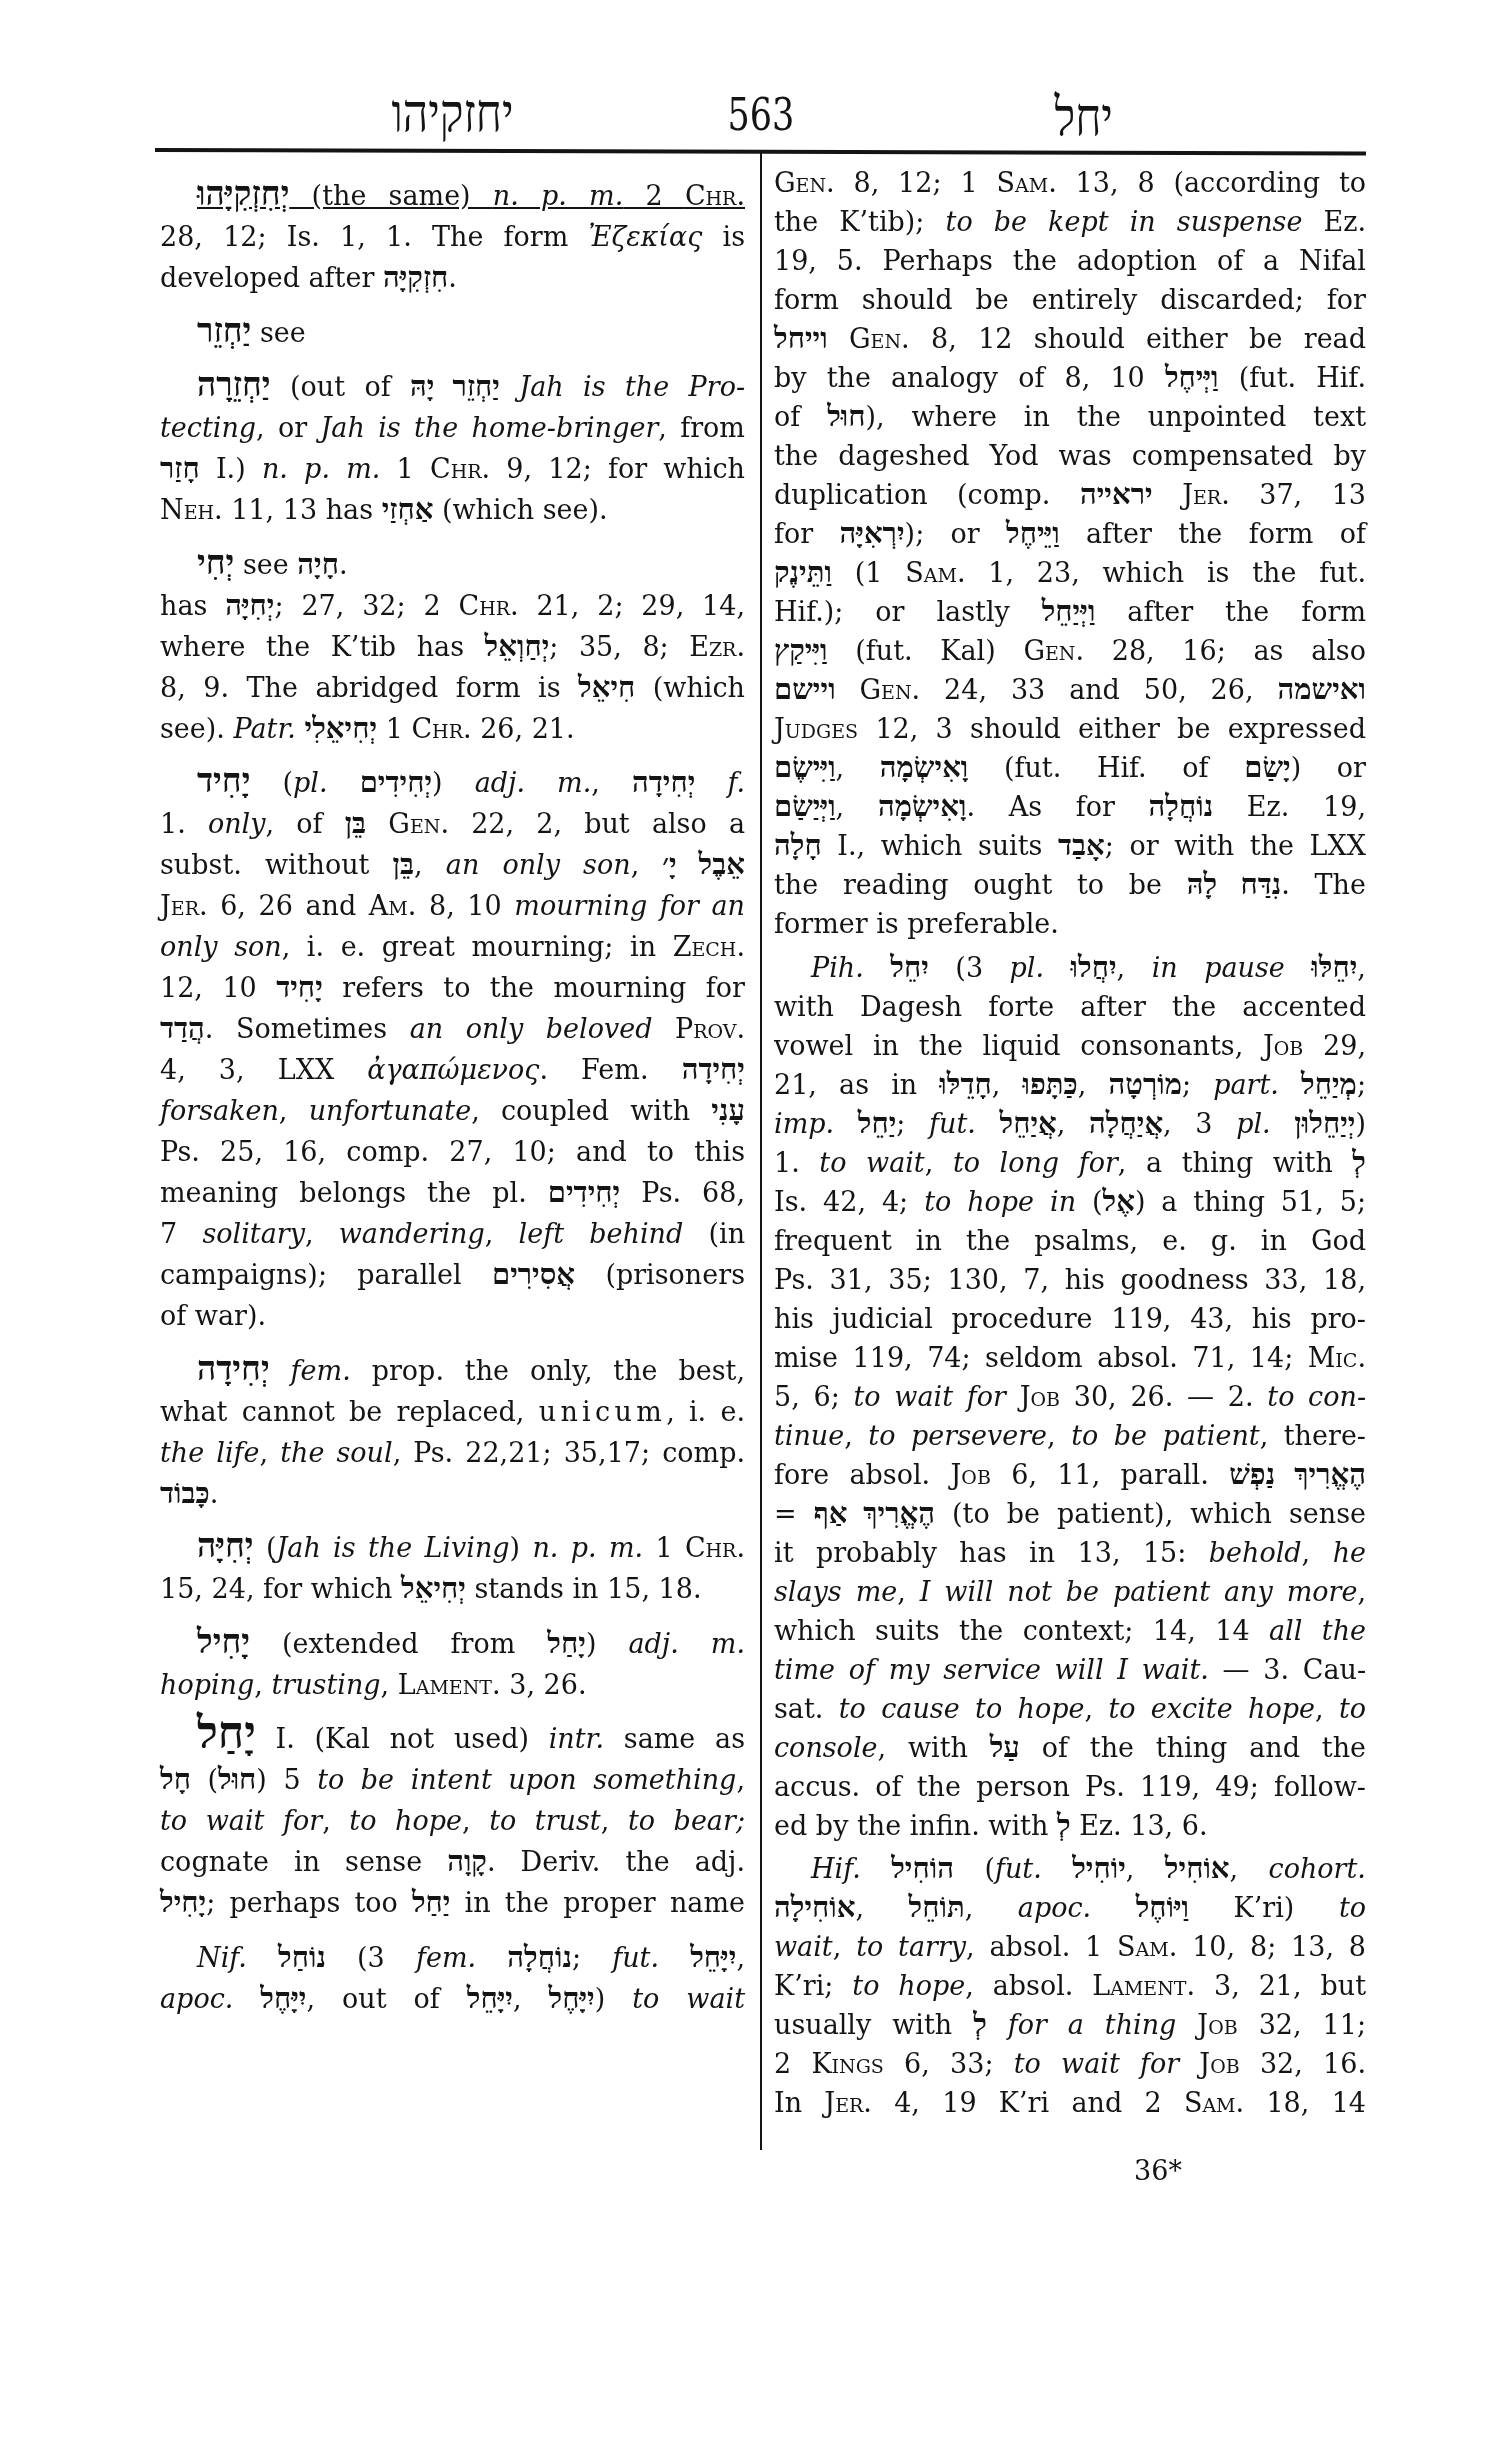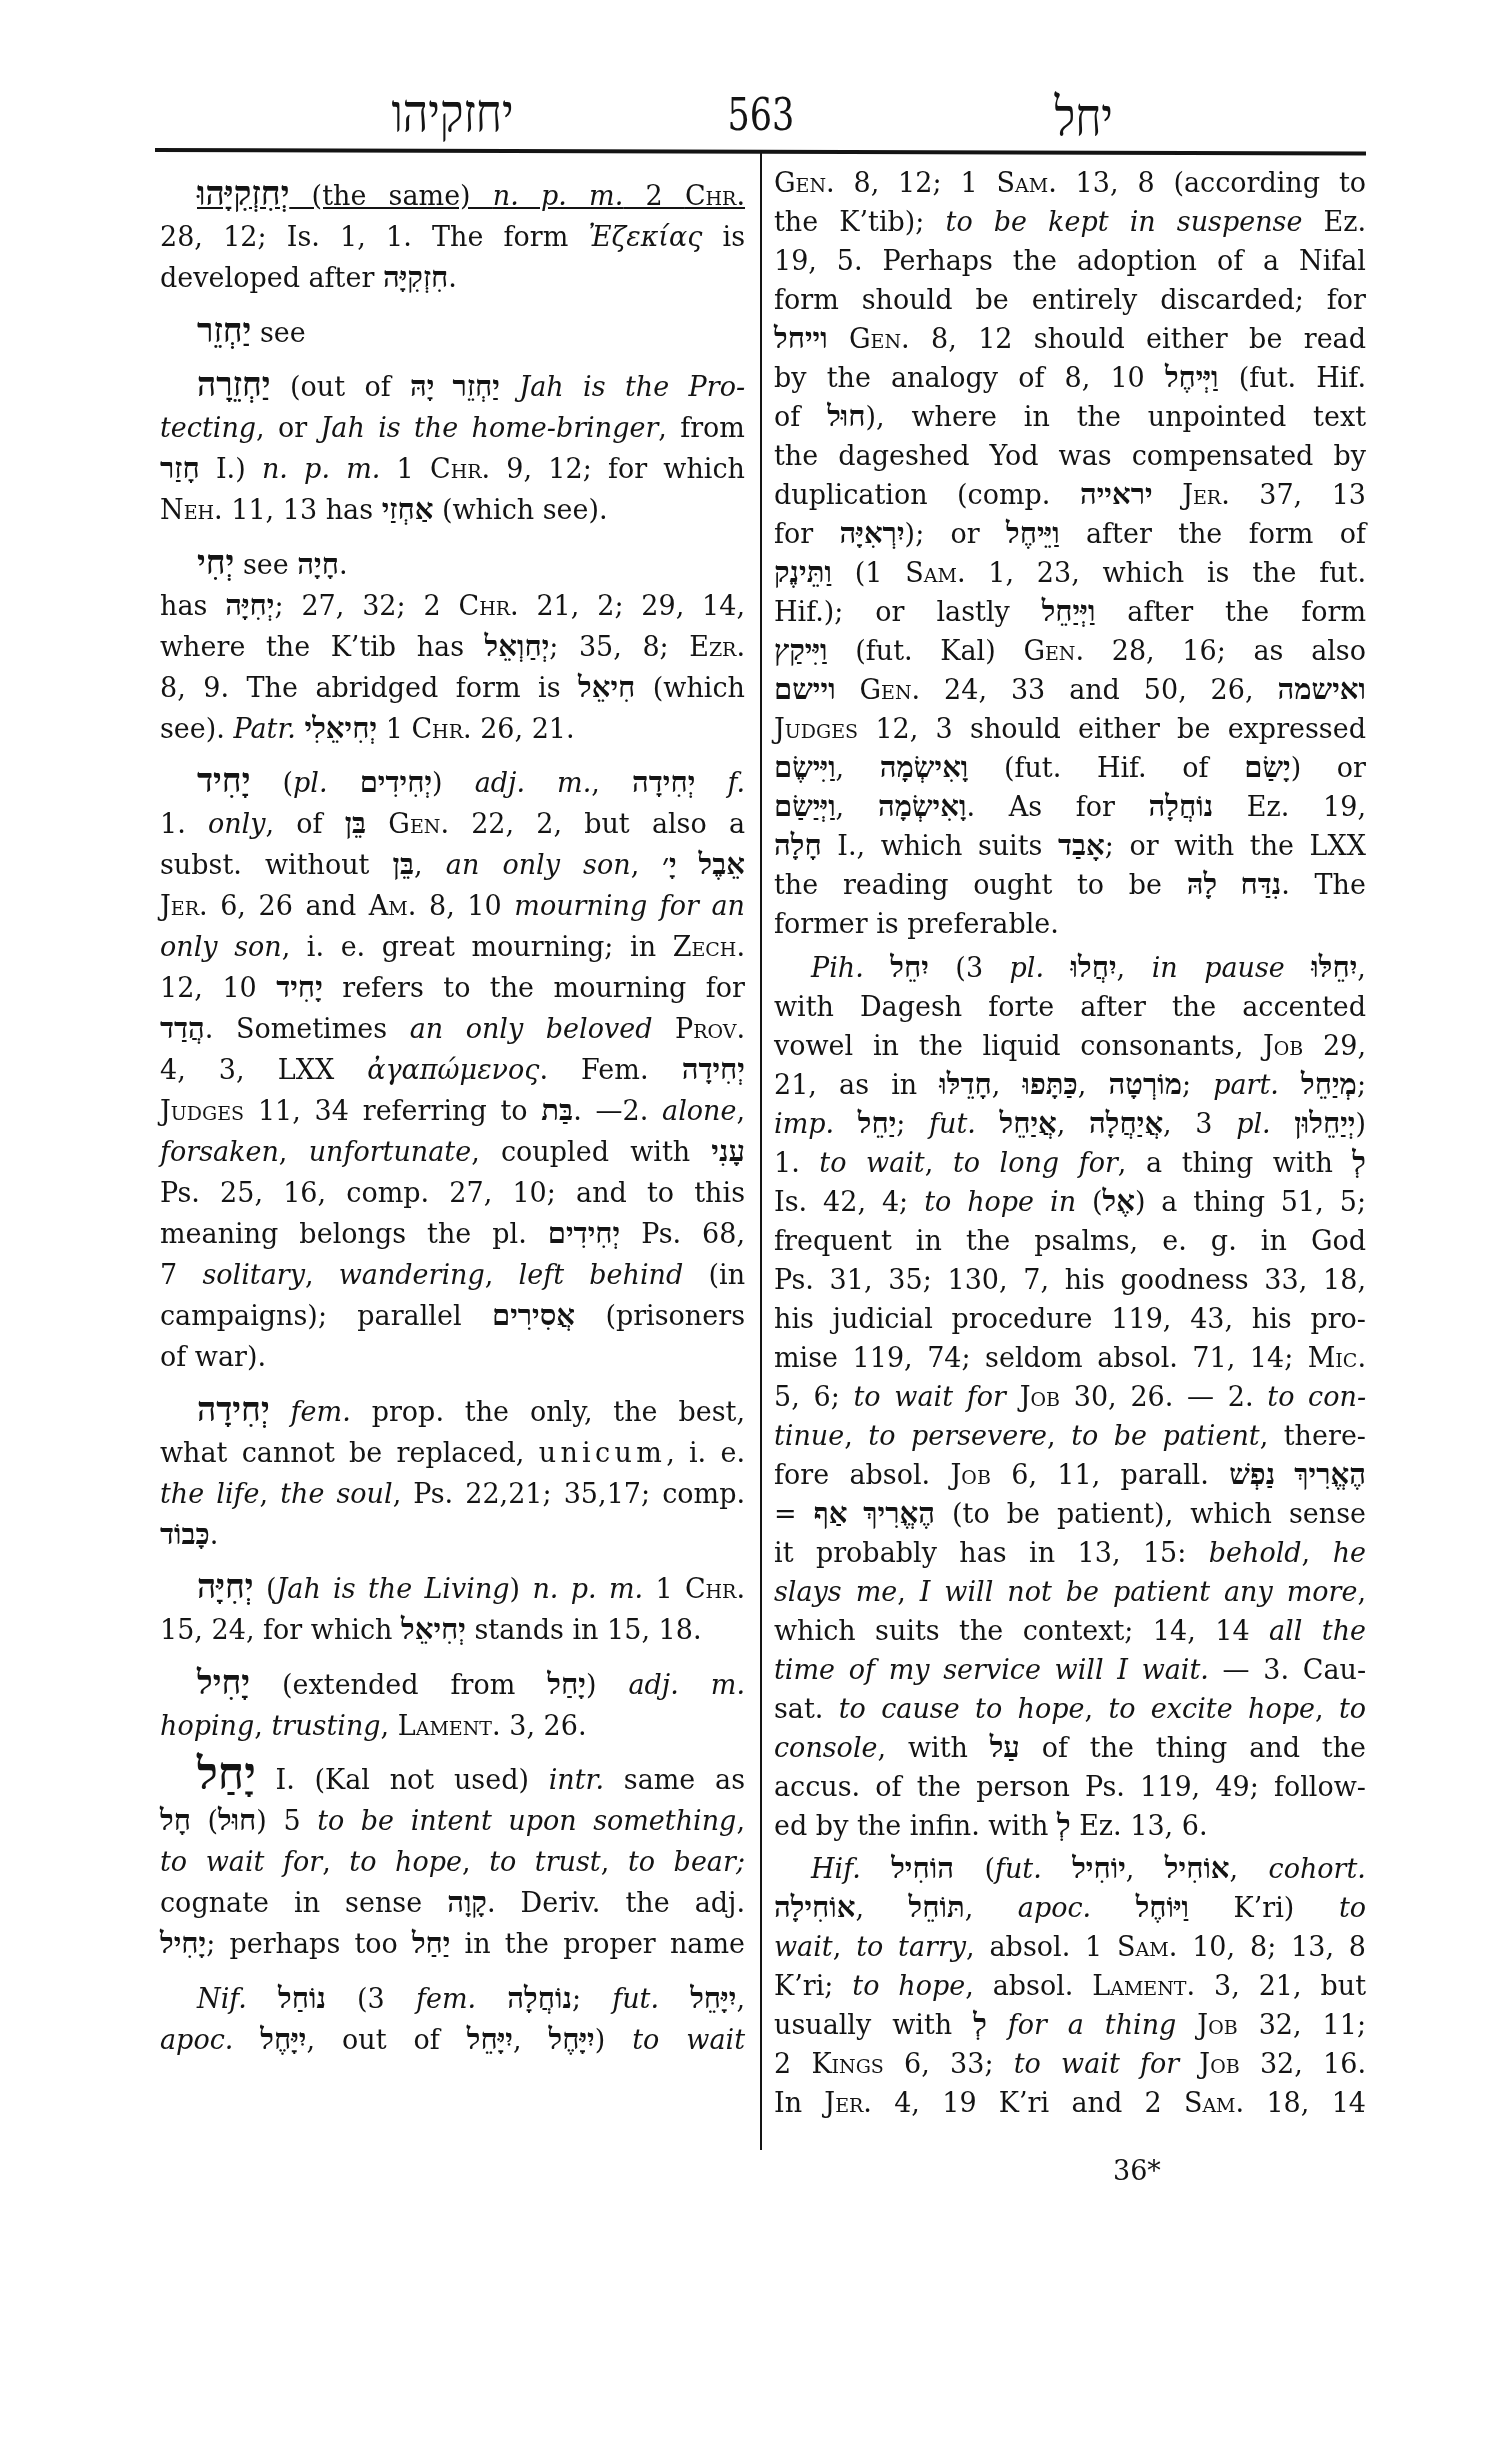--- a/index.html
+++ b/index.html
@@ -41,21 +41,21 @@
   .seg.he, .seg.hw, .seg.hwL {
     font-family: "Liberation Serif", "DejaVu Sans", serif;
     direction: rtl;
     unicode-bidi: isolate;
     line-height: 0;
   }
   .seg.he  { font-size: 1.08em; font-weight: bold; }
   .seg.hw  { font-size: 1.24em; font-weight: bold; }
   .seg.hwL { font-size: 1.65em; font-weight: bold; }
 
-  .signature { position: absolute; left: 1113px; top: 2150px; width: 90px; height: 41px; line-height: 41px; font-size: 27px; }
+  .signature { position: absolute; left: 1113px; top: 2150px; width: 90px; height: 41px; line-height: 41px; text-align: center; font-size: 27px; }
 </style>
 </head>
 <body>
 
 <div class="head-box" style="left:378px; top:78px; width:148px;">
   <span class="head-he" dir="rtl">יחזקיהו</span>
 </div>
 <div class="head-box" style="left:716px; top:79px; width:90px;">
   <span class="head-num">563</span>
 </div>
@@ -81,21 +81,20 @@
     <div class="ln"><span class="seg r">8, 9. The abridged form is </span><span class="seg he" dir="rtl">חִיאֵל</span><span class="seg r"> (which</span></div>
     <div class="ln end"><span class="seg r">see). </span><span class="seg i">Patr.</span><span class="seg r"> </span><span class="seg he" dir="rtl">יְחִיאֵלִי</span><span class="seg r"> 1 </span><span class="seg sc">Chr.</span><span class="seg r"> 26, 21.</span></div>
     <div class="ln start"><span class="seg hw" dir="rtl">יָחִיד</span><span class="seg r"> (</span><span class="seg i">pl.</span><span class="seg r"> </span><span class="seg he" dir="rtl">יְחִידִים</span><span class="seg r">) </span><span class="seg i">adj. m.</span><span class="seg r">, </span><span class="seg he" dir="rtl">יְחִידָה</span><span class="seg r"> </span><span class="seg i">f.</span></div>
     <div class="ln"><span class="seg r">1. </span><span class="seg i">only</span><span class="seg r">, of </span><span class="seg he" dir="rtl">בֵּן</span><span class="seg r"> </span><span class="seg sc">Gen.</span><span class="seg r"> 22, 2, but also a</span></div>
     <div class="ln"><span class="seg r">subst. without </span><span class="seg he" dir="rtl">בֵּן</span><span class="seg r">, </span><span class="seg i">an only son</span><span class="seg r">, </span><span class="seg he" dir="rtl">אֵבֶל יָ׳</span></div>
     <div class="ln"><span class="seg sc">Jer.</span><span class="seg r"> 6, 26 and </span><span class="seg sc">Am.</span><span class="seg r"> 8, 10 </span><span class="seg i">mourning for an</span></div>
     <div class="ln"><span class="seg i">only son</span><span class="seg r">, i. e. great mourning; in </span><span class="seg sc">Zech.</span></div>
     <div class="ln"><span class="seg r">12, 10 </span><span class="seg he" dir="rtl">יָחִיד</span><span class="seg r"> refers to the mourning for</span></div>
     <div class="ln"><span class="seg he" dir="rtl">הֲדַד</span><span class="seg r">. Sometimes </span><span class="seg i">an only beloved</span><span class="seg r"> </span><span class="seg sc">Prov.</span></div>
     <div class="ln"><span class="seg r">4, 3, LXX </span><span class="seg i">ἀγαπώμενος</span><span class="seg r">. Fem. </span><span class="seg he" dir="rtl">יְחִידָה</span></div>
-    <div class="ln"><span class="seg sc">Judges</span><span class="seg r"> 11, 34 referring to </span><span class="seg he" dir="rtl">בַּת</span><span class="seg r">. —2. </span><span class="seg i">alone</span><span class="seg r">,</span></div>
     <div class="ln"><span class="seg i">forsaken</span><span class="seg r">, </span><span class="seg i">unfortunate</span><span class="seg r">, coupled with </span><span class="seg he" dir="rtl">עָנִי</span></div>
     <div class="ln"><span class="seg r">Ps. 25, 16, comp. 27, 10; and to this</span></div>
     <div class="ln"><span class="seg r">meaning belongs the pl. </span><span class="seg he" dir="rtl">יְחִידִים</span><span class="seg r"> Ps. 68,</span></div>
     <div class="ln"><span class="seg r">7 </span><span class="seg i">solitary</span><span class="seg r">, </span><span class="seg i">wandering</span><span class="seg r">, </span><span class="seg i">left behind</span><span class="seg r"> (in</span></div>
     <div class="ln"><span class="seg r">campaigns); parallel </span><span class="seg he" dir="rtl">אֲסִירִים</span><span class="seg r"> (prisoners</span></div>
     <div class="ln end"><span class="seg r">of war).</span></div>
     <div class="ln start"><span class="seg hw" dir="rtl">יְחִידָה</span><span class="seg r"> </span><span class="seg i">fem.</span><span class="seg r"> prop. the only, the best,</span></div>
     <div class="ln"><span class="seg r">what cannot be replaced, </span><span class="seg sp">unicum</span><span class="seg r">, i. e.</span></div>
     <div class="ln"><span class="seg i">the life</span><span class="seg r">, </span><span class="seg i">the soul</span><span class="seg r">, Ps. 22,21; 35,17; comp.</span></div>
     <div class="ln end"><span class="seg he" dir="rtl">כָּבוֹד</span><span class="seg r">.</span></div>

